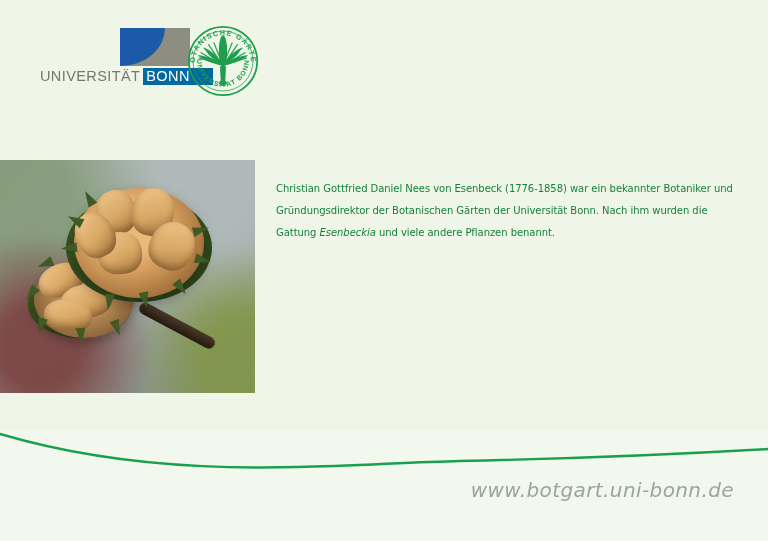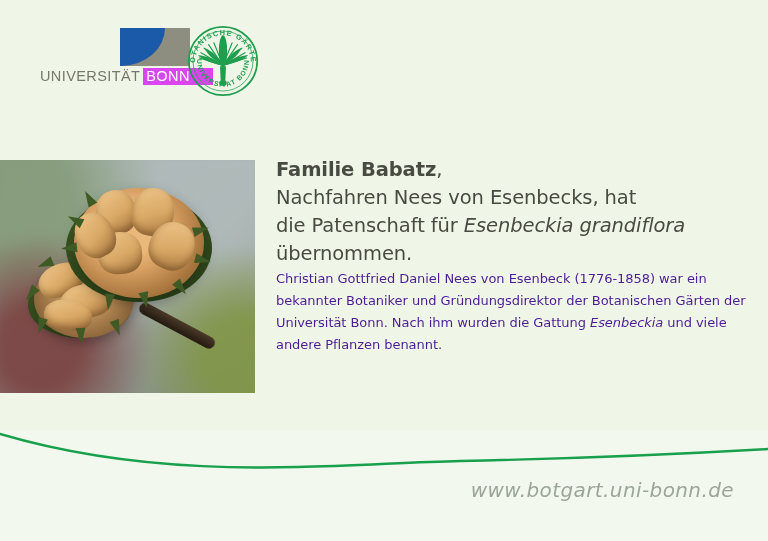--- a/index.html
+++ b/index.html
@@ -49,21 +49,21 @@
   }
   #uni-word-universitaet {
     color:#76776d;
     font-size:14.5px;
     letter-spacing:0.4px;
     line-height:17px;
     font-family:"Liberation Sans", sans-serif;
     padding-right:3px;
   }
   #uni-word-bonn {
-    background:#d946ef;
+    background:#0369a1;
     color:#ffffff;
     font-size:14.5px;
     letter-spacing:0.4px;
     line-height:17px;
     font-family:"Liberation Sans", sans-serif;
     padding:0 4px 4px 3px;
     width:70px;
   }
   #bg-seal {
     position:absolute; left:185px; top:23px;
@@ -140,22 +140,23 @@
   #lead {
     color:#494b42;
     font-size:19.5px;
     line-height:28px;
     font-family:"DejaVu Sans", sans-serif;
     letter-spacing:-0.1px;
   }
   #lead .bold { font-weight:bold; }
   #lead .ital { font-style:italic; }
   #body-par {
-    color:#4c1d95;
-    font-size:13px;
+    margin-top:22px;
+    color:#15803d;
+    font-size:10px;
     line-height:22px;
     font-family:"DejaVu Sans", sans-serif;
     letter-spacing:-0.05px;
   }
   #body-par .ital { font-style:italic; }
 
   
   #site-url {
     position:absolute; right:34px; top:478px;
     color:#9ba59a;
@@ -259,20 +260,19 @@
     <div class="spike" style="left:104px; top:134px; transform:rotate(188deg);"></div>
     <div class="spike" style="left:40px; top:96px; transform:rotate(-112deg);"></div>
     <div class="spike" style="left:26px; top:126px; transform:rotate(-142deg);"></div>
     <div class="spike" style="left:36px; top:158px; transform:rotate(196deg);"></div>
     <div class="spike" style="left:76px; top:168px; transform:rotate(176deg);"></div>
     <div class="spike" style="left:112px; top:160px; transform:rotate(160deg);"></div>
   </div>
 
   <div id="text-col">
 
-    <p id="lead"><span class="bold">Familie Babatz</span><span>,</span><br><span>Nachfahren Nees von Esenbecks, hat</span><br><span>die Patenschaft für </span><span class="ital">Esenbeckia grandiflora</span><br><span>übernommen.</span></p>
 
     <p id="body-par"><span>Christian Gottfried Daniel Nees von Esenbeck (1776-1858) war ein bekannter Botaniker und Gründungsdirektor der Botanischen Gärten der Universität Bonn. Nach ihm wurden die Gattung </span><span class="ital">Esenbeckia</span><span> und viele andere Pflanzen benannt.</span></p>
   </div>
 
   <div id="site-url">www.botgart.uni-bonn.de</div>
 
 </div>
 
 </body></html>

